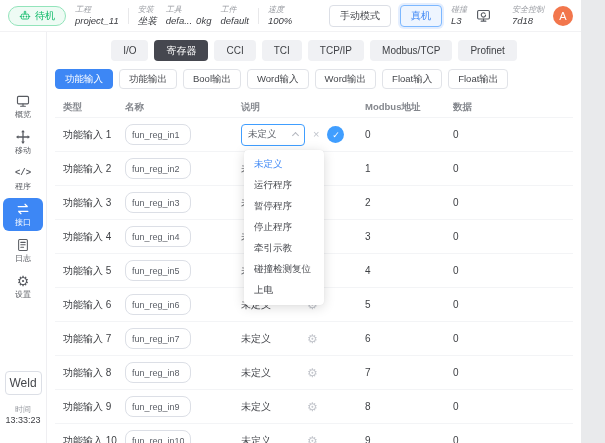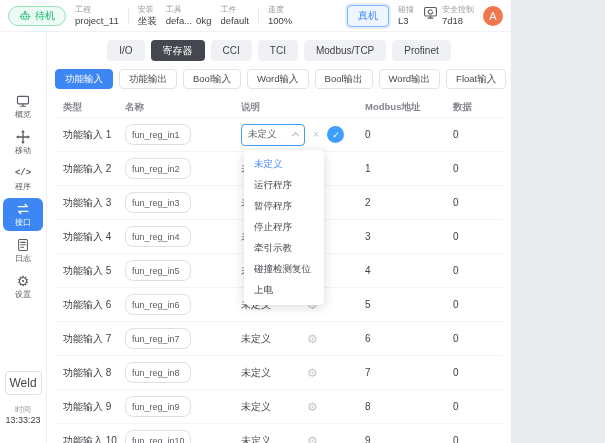--- a/index.html
+++ b/index.html
@@ -1,29 +1,29 @@
 <!DOCTYPE html>
 <html><head>
 <meta charset="utf-8">
 <style>
   * { margin:0; padding:0; box-sizing:border-box; }
   body { background:#e9eaec; font-family:"Liberation Sans", sans-serif; }
-  .app { position:relative; width:511px; height:443px; background:#fff; overflow:hidden; color:#3f4145; }
+  .app { position:relative; width:581px; height:443px; background:#fff; overflow:hidden; color:#3f4145; }
 
   
   .topbar { height:32px; display:flex; align-items:center; gap:9px; padding:0 8px; border-bottom:1px solid #f2f2f4; background:#fff; }
   .status-pill { display:flex; align-items:center; gap:4px; height:20px; padding:0 10px; border:1px solid #93e4bb; background:#eefbf4; color:#10ba6a; border-radius:11px; font-size:10px; white-space:nowrap; cursor:pointer; }
-  .tb-group { display:flex; flex-direction:column; justify-content:center; line-height:1.2; }
+  .tb-group { display:flex; flex-direction:column; justify-content:center; line-height:1.2;font-style:italic; }
   .tb-label { font-size:8px; color:#9a9da3; white-space:nowrap; }
   .tb-value { font-size:9.5px; color:#3c3e43; white-space:nowrap; }
   .tb-value .val2 { margin-left:4px; }
   .tb-divider { width:1px; height:16px; background:#e8e8ea; }
   .tb-btn { height:22px; padding:0 10px; border:1px solid #dcdfe6; border-radius:4px; background:#fff; font-size:10px; color:#44464b; display:flex; align-items:center; white-space:nowrap; cursor:pointer; }
   .tb-btn.active { border-color:#7db8ff; color:#3d87f5; background:#eef5ff; box-shadow:0 0 0 2px rgba(61,135,245,.14); }
-  .tb-safety { display:flex; align-items:flex-start; gap:4px; }
+  .tb-safety { display:flex; align-items:center; gap:21px; }
   .avatar { width:20px; height:20px; border-radius:50%; background:#f2764c; color:#fff; font-size:11px; display:flex; align-items:center; justify-content:center; cursor:pointer; flex-shrink:0; }
   .spacer { flex:1; }
 
   
   .body { display:flex; height:411px; }
   .sidebar { width:47px; border-right:1px solid #efeff2; display:flex; flex-direction:column; align-items:center; padding:58px 0 17px; }
   .side-item { display:flex; flex-direction:column; align-items:center; gap:1px; width:40px; padding:4px 0 3px; margin-bottom:3px; border-radius:6px; color:#585b61; cursor:pointer; }
   .side-item .si-label { font-size:8px; }
   .side-item.active { background:#3d87f5; color:#fff; }
   .side-item .glyph { font-size:14px; line-height:14px; }
@@ -103,20 +103,21 @@
 
     <div class="tb-divider"></div>
 
     <div class="tb-group">
       <div class="tb-label">速度</div>
       <div class="tb-value">100%</div>
     </div>
 
     <div class="spacer"></div>
 
+    <div class="tb-btn">手动模式</div>
     <div class="tb-btn active">真机</div>
 
     <div class="tb-group">
       <div class="tb-label">碰撞</div>
       <div class="tb-value">L3</div>
     </div>
 
     <div class="tb-safety">
       <svg width="15" height="15" viewBox="0 0 16 16">
           <g fill="none" stroke="#565a61" stroke-width="1.2" stroke-linecap="round">
@@ -185,30 +186,30 @@
       </div>
     </div>
 
     <div class="main">
 
       <div class="main-tabs">
         <div class="mtab">I/O</div>
         <div class="mtab active">寄存器</div>
         <div class="mtab">CCI</div>
         <div class="mtab">TCI</div>
+        <div class="mtab">TCP/IP</div>
         <div class="mtab">Modbus/TCP</div>
         <div class="mtab">Profinet</div>
       </div>
 
       <div class="sub-tabs">
         <div class="stab active">功能输入</div>
         <div class="stab">功能输出</div>
-        <div class="stab">Bool输入</div>
+        <div class="stab">Bool输出</div>
         <div class="stab">Word输入</div>
-        <div class="stab">Bool输出</div>
         <div class="stab">Word输出</div>
         <div class="stab">Float输入</div>
         <div class="stab">Float输出</div>
       </div>
 
       <div class="grid thead">
         <div>类型</div>
         <div>名称</div>
         <div>说明</div>
         <div>Modbus地址</div>

